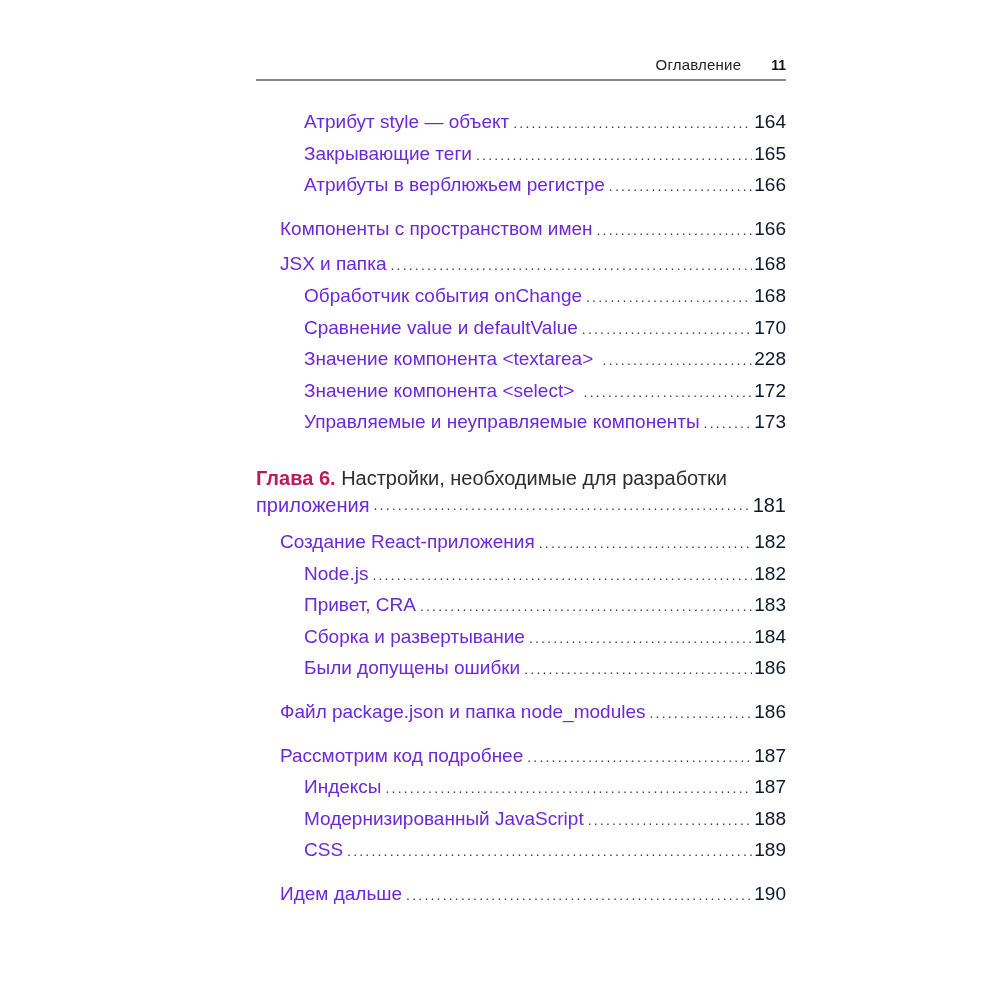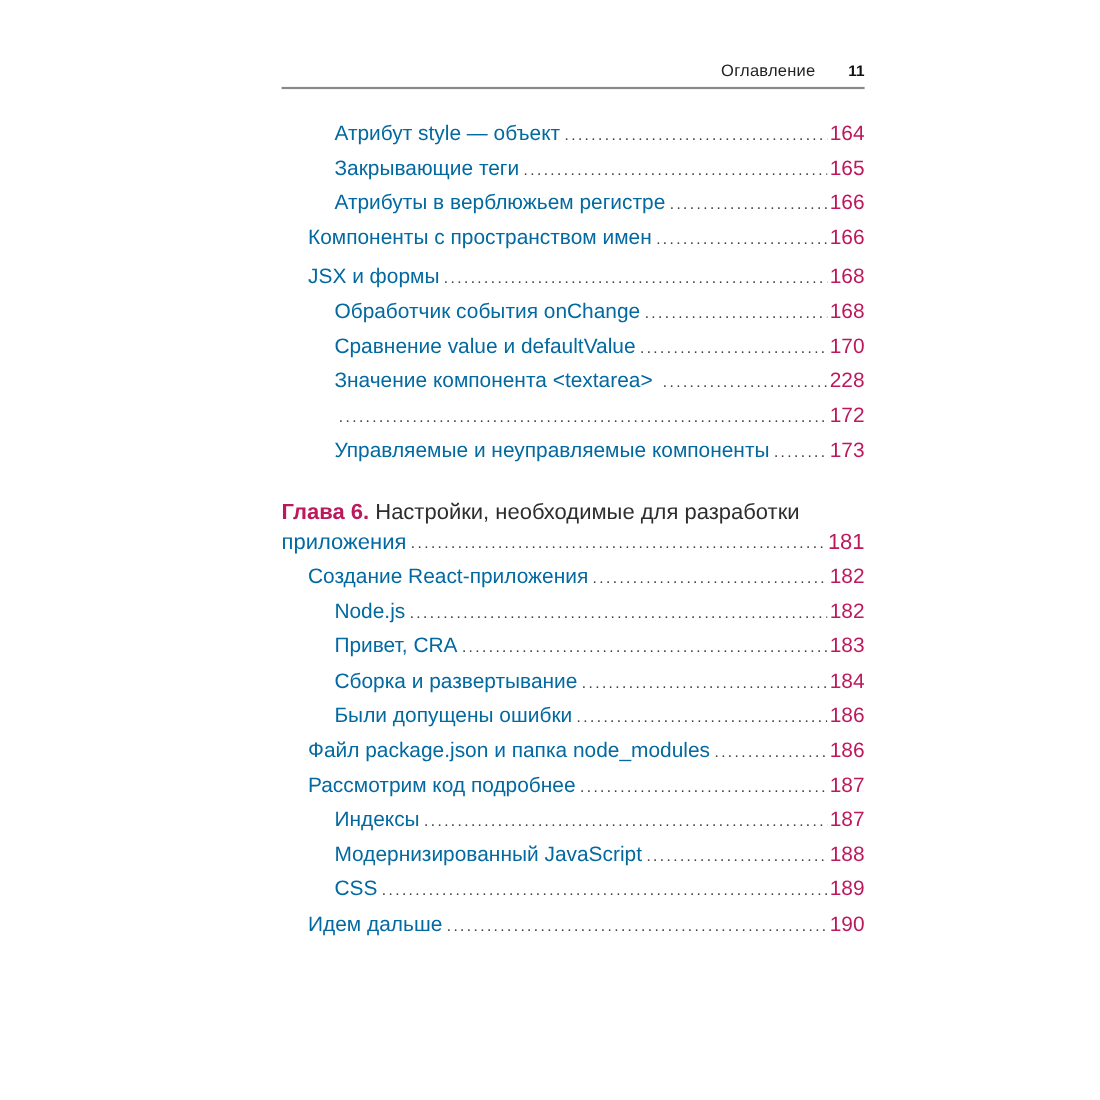--- a/index.html
+++ b/index.html
@@ -22,35 +22,35 @@
     padding-top: 56px;
     padding-bottom: 6px;
     border-bottom: 2px solid #8a8a8a;
   }
   .running-head { font-size: 15px; color: #222222; letter-spacing: 0.2px; }
   .head-num { font-size: 14px; font-weight: bold; color: #111111; }
 
   
   .toc { padding-top: 30px; font-size: 19px; }
   .row { display: flex; align-items: baseline; height: 31.6px; }
-  .lvl1 { padding-left: 24px; }
+  .lvl1 { padding-left: 24px; margin-top: 12px; }
   .lvl2 { padding-left: 48px; }
   .gap-above { margin-top: 4px; }
-  .lbl { white-space: nowrap; color: #0369a1; }
+  .lbl { white-space: nowrap; color: #6d28d9; }
   .leader {
     flex: 1 1 0;
     min-width: 0;
     overflow: hidden;
     white-space: nowrap;
     font-size: 14px;
     letter-spacing: 2.2px;
     color: #3d3d3d;
     margin: 0 2px 0 4px;
   }
-  .pg { white-space: nowrap; color: #be185d; }
+  .pg { white-space: nowrap; color: #0f172a; }
 
   
   .chapter { margin-top: 22px; font-size: 20px; line-height: 27px; color: #2d2d2d; }
   .chapter .num { font-weight: bold; color: #be185d; }
   .ch-line2 { display: flex; align-items: flex-end; height: 27px; }
   #rows-after { margin-top: 7px; }
 </style>
 </head>
 <body>
 
@@ -81,40 +81,41 @@
             <span class="lbl">Атрибуты в верблюжьем регистре</span>
             <span class="leader">................................................................................................................................................................................................................................................</span>
             <span class="pg">166</span>
           </div>
           <div class="row lvl1">
             <span class="lbl">Компоненты с пространством имен</span>
             <span class="leader">................................................................................................................................................................................................................................................</span>
             <span class="pg">166</span>
           </div>
           <div class="row lvl1 gap-above">
-            <span class="lbl">JSX и формы</span>
+            <span class="lbl">JSX и папка</span>
             <span class="leader">................................................................................................................................................................................................................................................</span>
             <span class="pg">168</span>
           </div>
           <div class="row lvl2">
             <span class="lbl">Обработчик события onChange</span>
             <span class="leader">................................................................................................................................................................................................................................................</span>
             <span class="pg">168</span>
           </div>
           <div class="row lvl2">
             <span class="lbl">Сравнение value и defaultValue</span>
             <span class="leader">................................................................................................................................................................................................................................................</span>
             <span class="pg">170</span>
           </div>
           <div class="row lvl2">
             <span class="lbl">Значение компонента &lt;textarea&gt;&nbsp;</span>
             <span class="leader">................................................................................................................................................................................................................................................</span>
             <span class="pg">228</span>
           </div>
           <div class="row lvl2">
+            <span class="lbl">Значение компонента &lt;select&gt;&nbsp;</span>
             <span class="leader">................................................................................................................................................................................................................................................</span>
             <span class="pg">172</span>
           </div>
           <div class="row lvl2">
             <span class="lbl">Управляемые и неуправляемые компоненты</span>
             <span class="leader">................................................................................................................................................................................................................................................</span>
             <span class="pg">173</span>
           </div>
         </div>
 

